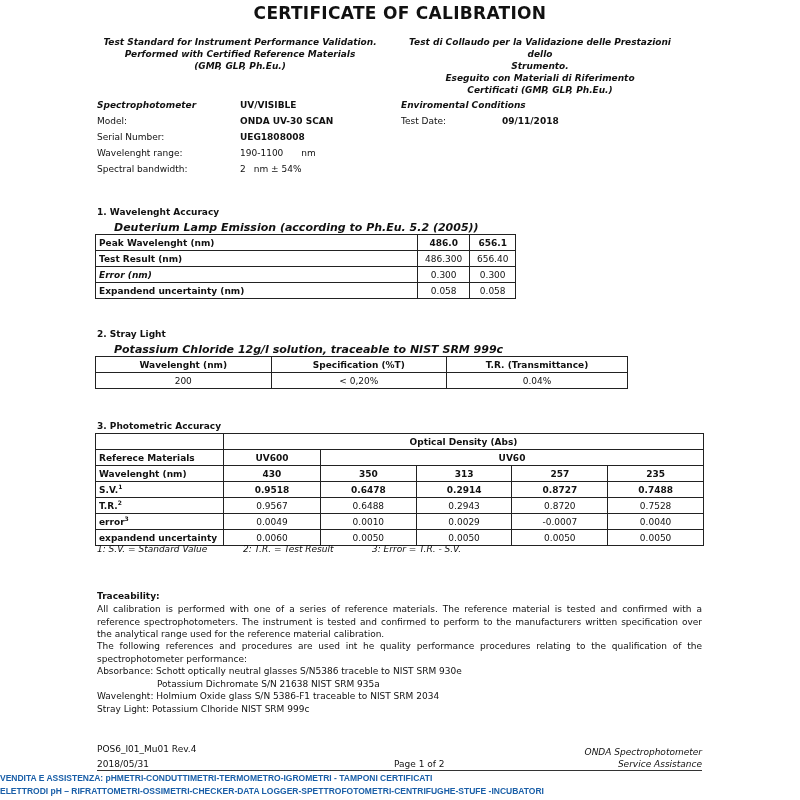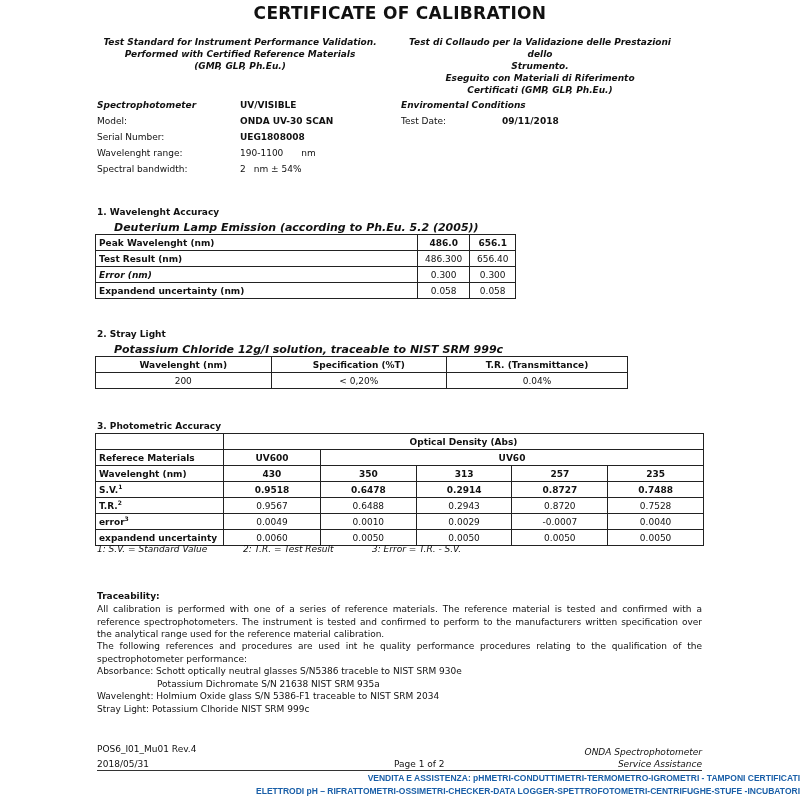--- a/index.html
+++ b/index.html
@@ -13,21 +13,21 @@
   .bi { font-weight:bold; font-style:italic; }
   .b { font-weight:bold; }
   .sec { font-size:9px; font-weight:bold; }
   .secsub { font-size:11px; font-weight:bold; font-style:italic; }
   table { border-collapse:collapse; font-size:9px; }
   td, th { border:1.5px solid #222; padding:0 3px; height:15px; line-height:14px; }
   th { font-weight:bold; }
   .c { text-align:center; }
   .para { font-size:9px; line-height:12.5px; text-align:justify; }
   .foot { font-size:9px; line-height:14px; }
-  .blue { color:#1a5fa8; font-weight:bold; font-size:8.5px; text-align:right; left:0; width:800px; font-family:"Liberation Sans", sans-serif; }
+  .blue { color:#1a5fa8; font-weight:bold; font-size:8.5px; text-align:left; left:0; width:800px; font-family:"Liberation Sans", sans-serif; }
   .hr { left:97px; width:605px; top:770px; height:0; border-top:1px solid #333; }
   sup { font-size:6px; line-height:0; }
 </style>
 </head>
 <body>
 
 <div class="abs title">CERTIFICATE OF CALIBRATION</div>
 
 <div class="abs sub left">
   <div>Test Standard for Instrument Performance Validation.</div>

